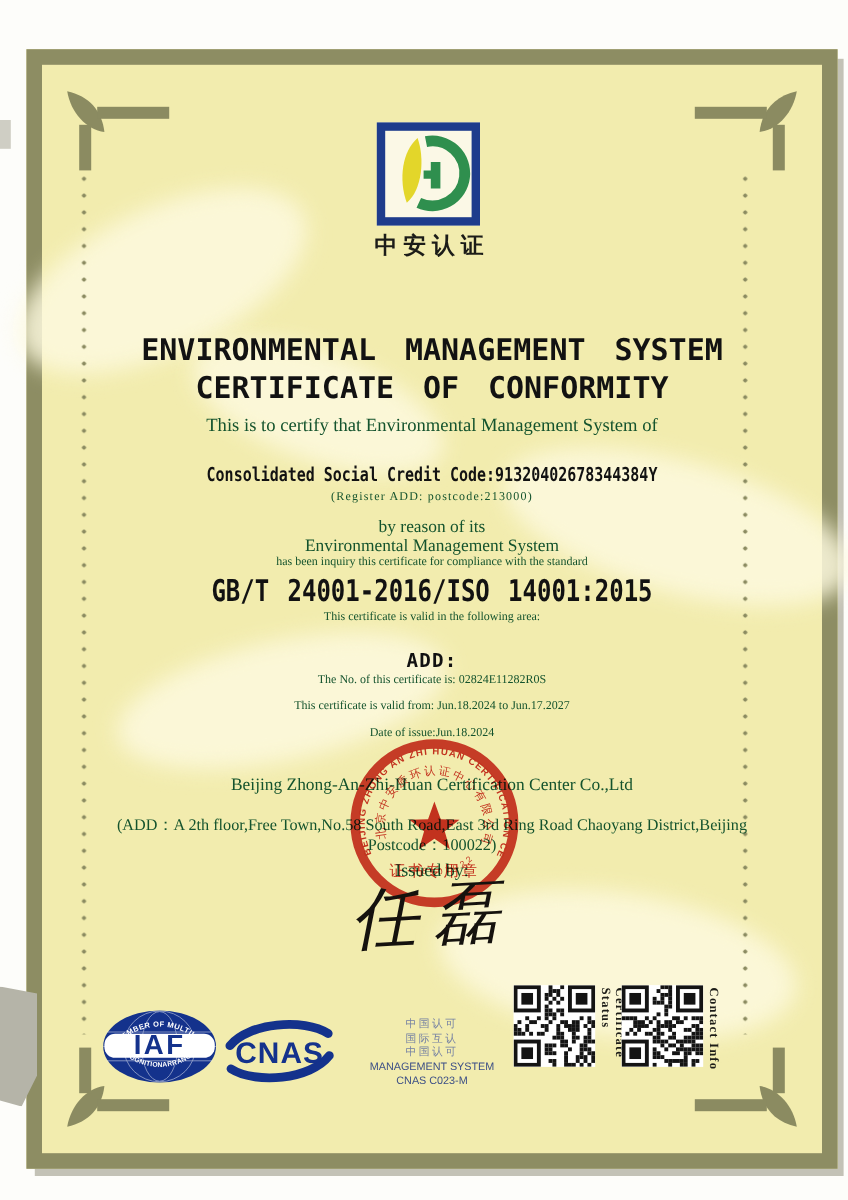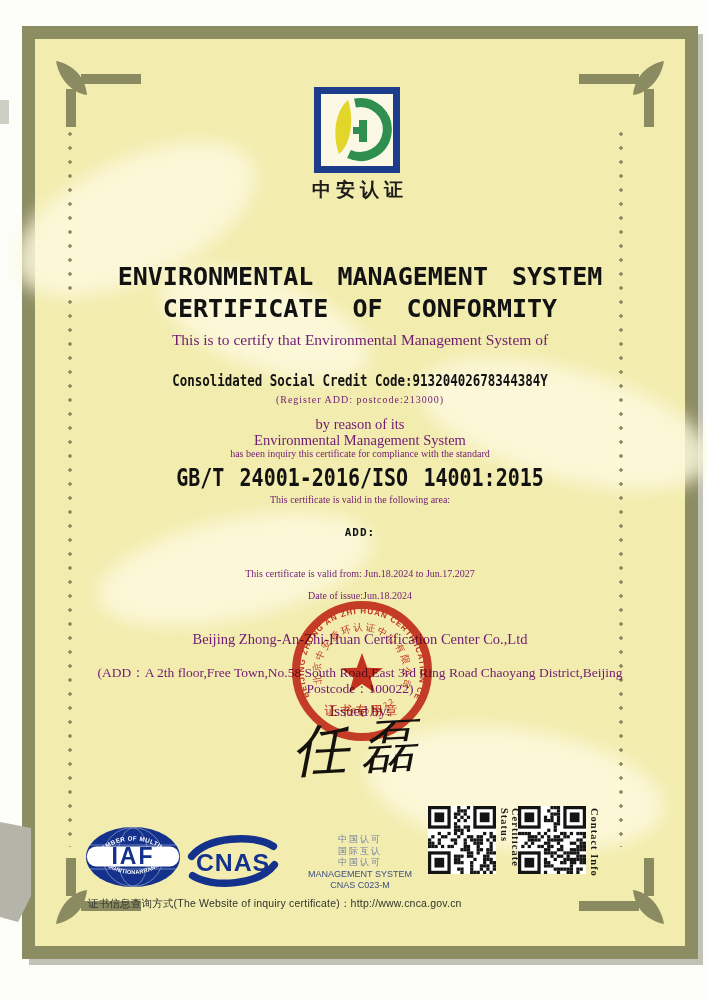--- a/index.html
+++ b/index.html
@@ -2,21 +2,21 @@
 <html><head>
 <meta charset="utf-8">
 <style>
   html,body{margin:0;padding:0;}
   body{
     width:707px;height:1000px;position:relative;overflow:hidden;
     background:#fdfdfa;
     font-family:"Liberation Serif",serif;
   }
   .cert{
-    position:absolute;left:22px;top:26px;width:650px;height:907px;
+    position:absolute;left:22px;top:41px;width:650px;height:907px;
     border:13px solid #8d8d63;background:#f2ecae;
     box-shadow:6px 7px 0 -1px #c3c2b6;
     text-decoration:underline;
   }
   .cert-inner{position:absolute;inset:0;}
   
   .wm{position:absolute;background:rgba(253,249,222,.85);filter:blur(9px);border-radius:50%;z-index:1;}
   
   .corner{position:absolute;z-index:2;}
   .corner path,.corner rect{fill:#8b8b61;}
@@ -24,29 +24,29 @@
   .c-bl{transform:scaleY(-1);}
   .c-br{transform:scale(-1,-1);}
   .dotline{
     position:absolute;width:4px;z-index:2;
     background-image:radial-gradient(circle,#8b8b61 1.5px,rgba(0,0,0,0) 1.9px);
     background-size:4px 14px;background-repeat:repeat-y;
   }
   
   .row{position:absolute;left:0;width:100%;text-align:center;z-index:3;color:#26261f;}
   .mono{font-family:"DejaVu Sans Mono",monospace;font-weight:bold;color:#121212;}
-  .serif{font-family:"Liberation Serif",serif;color:#701a75;}
+  .serif{font-family:"Liberation Serif",serif;color:#14532d;}
   .t-title{font-size:25px;line-height:32px;word-spacing:9px;letter-spacing:0px;}
   .t-sub{font-size:15.5px;}
   .t-code{font-size:16px;transform:scaleX(.78);transform-origin:50% 50%;white-space:nowrap;}
   .t-std{font-size:25px;transform:scaleX(.80);transform-origin:50% 50%;white-space:nowrap;word-spacing:4px;}
   .t-body{font-size:14.5px;}
   .t-body2{font-size:10px;}
   .t-addr{font-size:13.5px;}
-  .t-add{font-size:11px;letter-spacing:1px;}
+  .t-add{font-size:16px;letter-spacing:1px;}
   .cn{font-family:"DejaVu Sans",sans-serif;}
   
   .logo-box{
     position:absolute;left:279px;top:48px;width:72px;height:72px;z-index:3;
     border:7px solid #1e3c8c;background:#fbf8e6;
   }
   .logo-caption{position:absolute;top:138px;font-weight:bold;font-size:19px;letter-spacing:5px;color:#1c1c18;z-index:3;}
   
   .stamp{position:absolute;left:247px;top:552px;z-index:4;mix-blend-mode:multiply;opacity:.92;}
   .signature{
@@ -126,20 +126,21 @@
     <div class="row serif t-sub" style="top:292px;">This is to certify that Environmental Management System of</div>
 
     <div class="row mono t-code" style="top:332px;">Consolidated Social Credit Code:91320402678344384Y</div>
     <div class="row serif t-body2" style="top:355px;letter-spacing:1px;">(Register ADD: postcode:213000)</div>
     <div class="row serif t-body" style="top:377px;">by reason of its</div>
     <div class="row serif t-body" style="top:393px;">Environmental Management System</div>
     <div class="row serif t-body2" style="top:409px;">has been inquiry this certificate for compliance with the standard</div>
     <div class="row mono t-std" style="top:424px;">GB/T 24001-2016/ISO 14001:2015</div>
     <div class="row serif t-body2" style="top:455px;">This certificate is valid in the following area:</div>
     <div class="row mono t-add" style="top:487px;">ADD:</div>
+    <div class="row serif t-body2" style="top:507px;">The No. of this certificate is: 02824E11282R0S</div>
     <div class="row serif t-body2" style="top:529px;">This certificate is valid from: Jun.18.2024 to Jun.17.2027</div>
     <div class="row serif t-body2" style="top:551px;">Date of issue:Jun.18.2024</div>
 
     <div class="row serif" style="top:592px;font-size:14.5px;">Beijing Zhong-An-Zhi-Huan Certification Center Co.,Ltd</div>
     <div class="row serif t-addr" style="top:625px;">(ADD：A 2th floor,Free Town,No.58 South Road,East 3rd Ring Road Chaoyang District,Beijing</div>
     <div class="row serif t-addr" style="top:641px;">Postcode：100022)</div>
     <div class="row serif" style="top:664px;font-size:15px;">Issued by:</div>
     <div class="signature cn">任磊</div>
 
     <svg class="stamp" width="160" height="160" viewBox="0 0 160 160">
@@ -468,19 +469,18 @@
         <rect x="6.4" y="6.4" width="9.600000000000001" height="9.600000000000001" fill="#141414"></rect>
         <rect x="44.800000000000004" y="0" width="22.400000000000002" height="22.400000000000002" fill="#141414"></rect>
         <rect x="48" y="3.2" width="16" height="16" fill="#ffffff"></rect>
         <rect x="51.2" y="6.4" width="9.600000000000001" height="9.600000000000001" fill="#141414"></rect>
         <rect x="0" y="44.800000000000004" width="22.400000000000002" height="22.400000000000002" fill="#141414"></rect>
         <rect x="3.2" y="48" width="16" height="16" fill="#ffffff"></rect>
         <rect x="6.4" y="51.2" width="9.600000000000001" height="9.600000000000001" fill="#141414"></rect>
       </svg>
     <div class="qr-label" style="left:554px;top:769px;">Contact Info</div>
 
-    <div class="website cn">证书信息查询方式(The Website of inquiry certificate)：http://www.cnca.gov.cn</div>
 
   </div>
 </div>
 
 <div class="artifact a1"></div>
 <div class="artifact a2"></div>
 
 </body></html>

